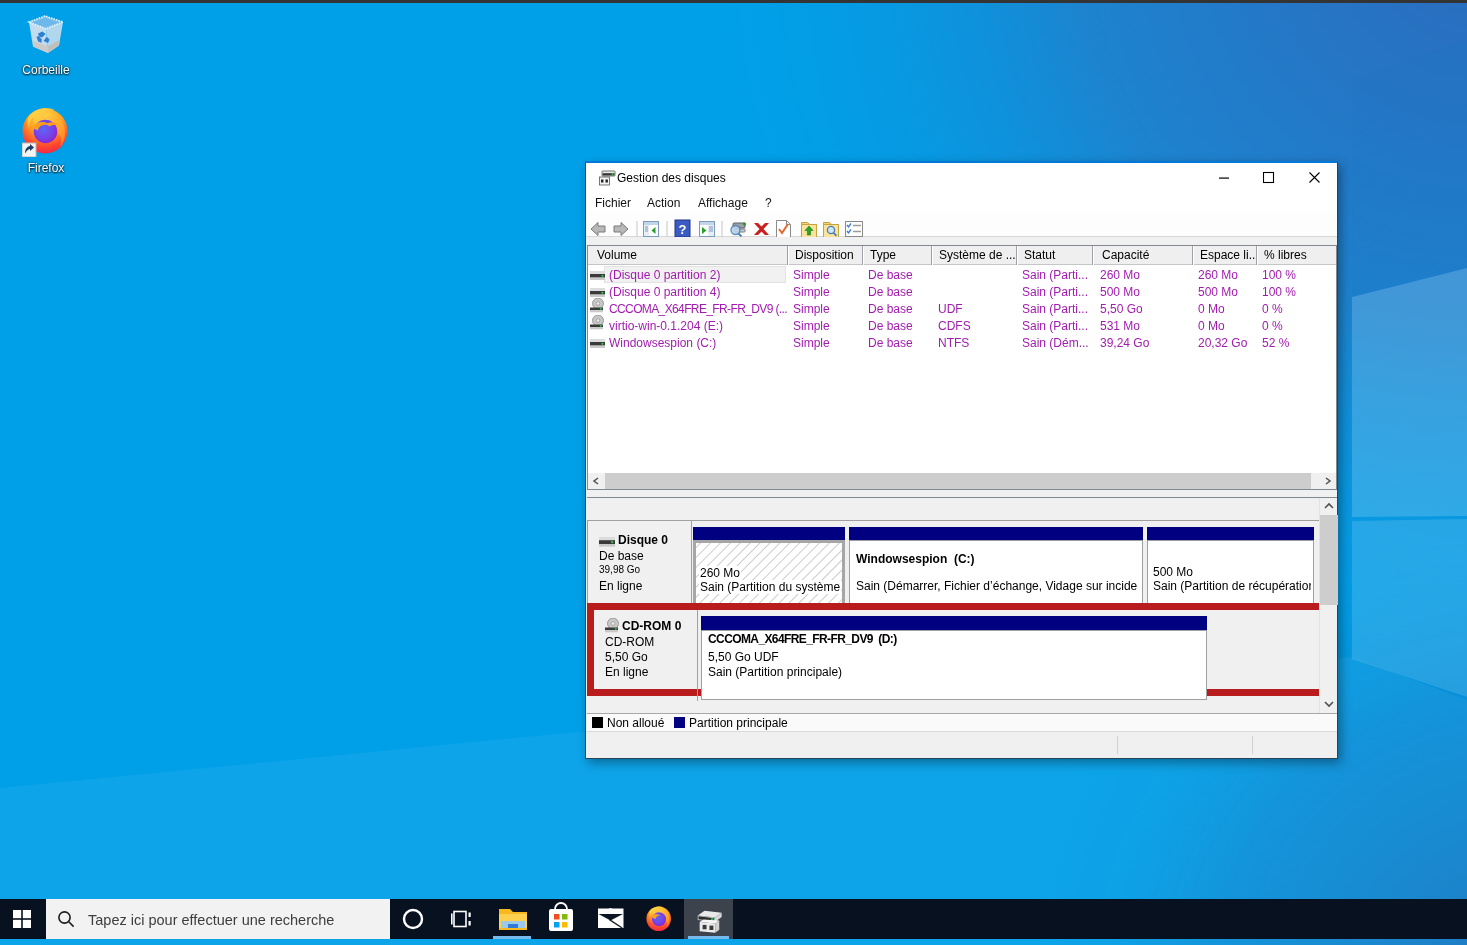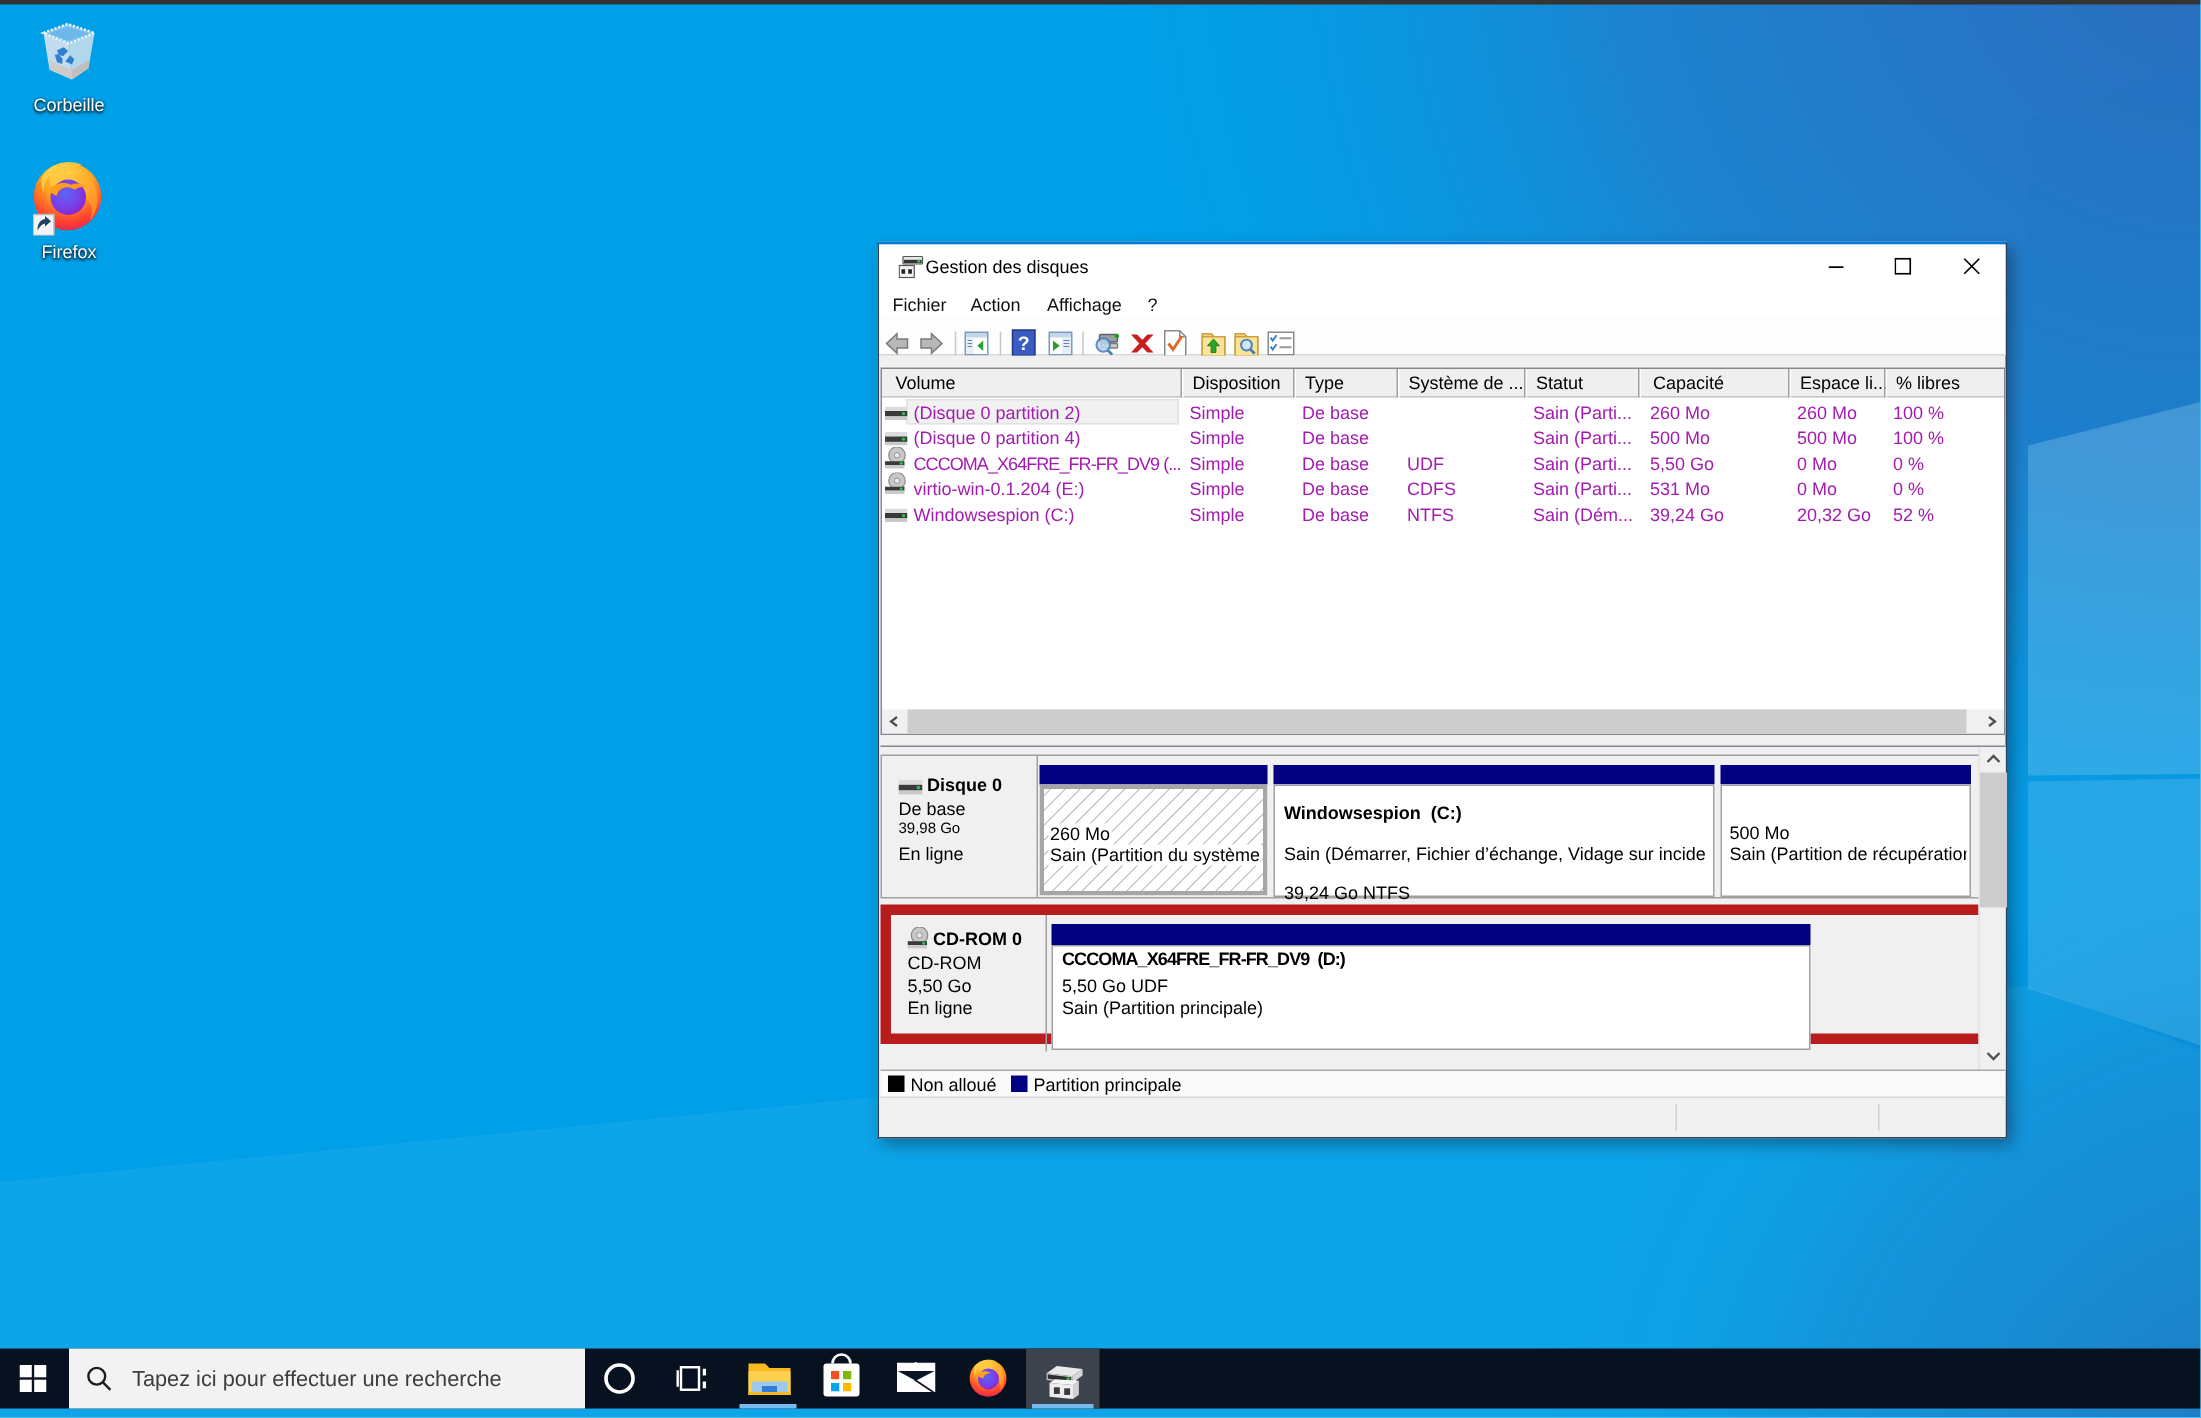--- a/index.html
+++ b/index.html
@@ -316,21 +316,21 @@
           </svg>
         <div id="hthumb" style="left:17px; width:706px;"></div>
         <svg style="position:absolute; right:4px; top:4px;" width="8" height="8" viewBox="0 0 8 8">
             <path d="M2,1 L6,4 L2,7" fill="none" stroke="#505050" stroke-width="1.5"></path>
           </svg>
       </div>
     </div>
 
     <div id="graphpane">
 
-      <div style="position:absolute; left:0px; top:5px; width:749px; height:96px; background:#f0f0f0; border:1px solid #a0a0a0;">
+      <div style="position:absolute; left:0px; top:22px; width:749px; height:96px; background:#f0f0f0; border:1px solid #a0a0a0;">
         <div style="position:absolute; left:103px; top:0; width:1px; height:94px; background:#a0a0a0;"></div>
         <svg style="position:absolute; left:11px; top:16px;" width="16" height="10" viewBox="0 0 16 10">
             <rect x="0" y="0" width="16" height="3.2" fill="#dcdcdc"></rect>
             <rect x="0" y="3.2" width="16" height="3.8" fill="#3a3a3a"></rect>
             <circle cx="13.2" cy="5.1" r="1.2" fill="#27c840"></circle>
             <rect x="0" y="7" width="16" height="2.6" fill="#c9c9c9"></rect>
           </svg>
         <span style="position:absolute; left:30px; top:12px; font-size:12px; font-weight:bold;">Disque 0</span>
         <span style="position:absolute; left:11px; top:28px; font-size:12px;">De base</span>
         <span style="position:absolute; left:11px; top:43px; font-size:10px;">39,98 Go</span>

